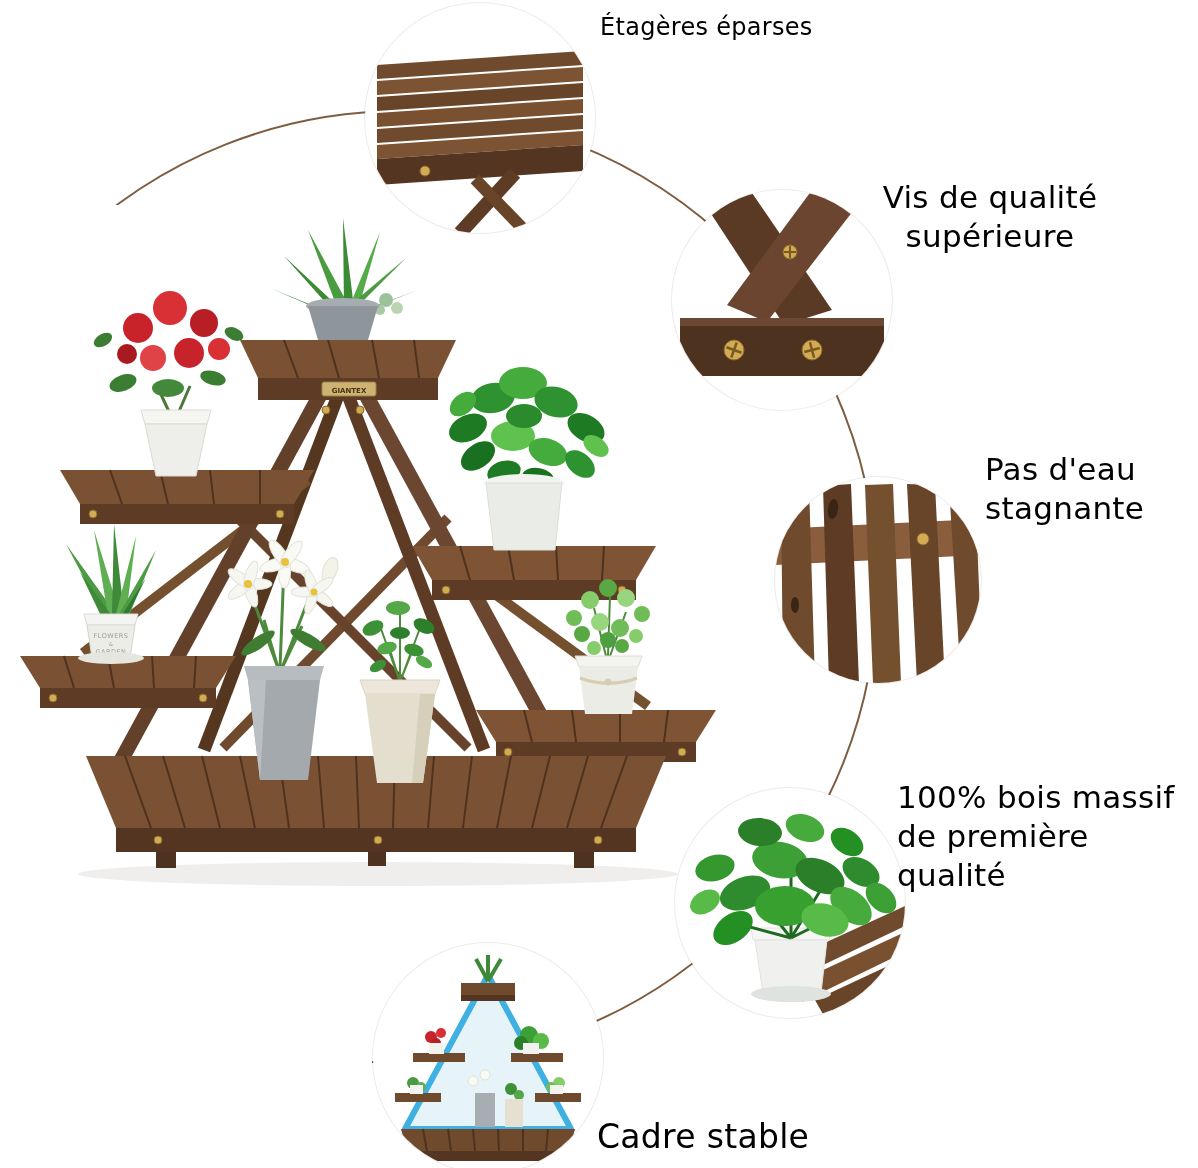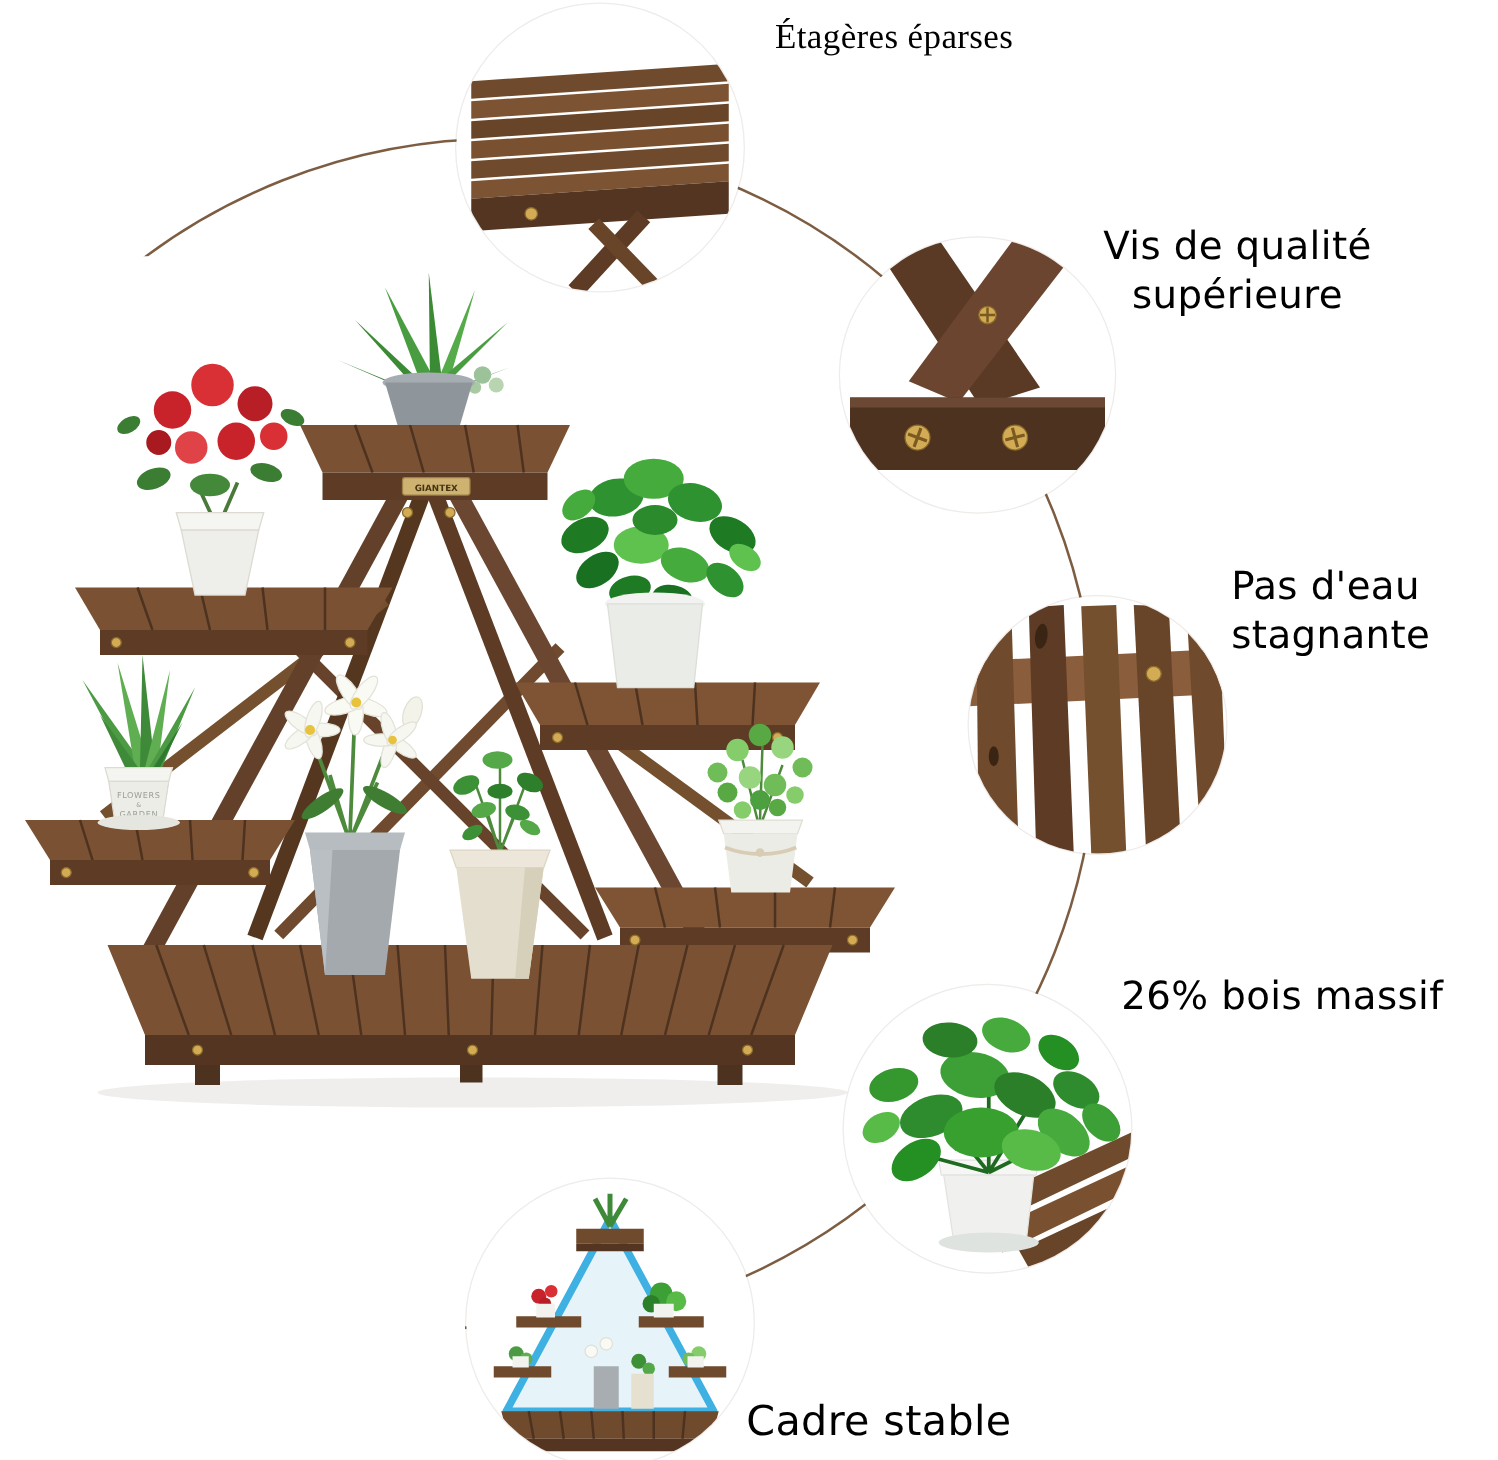--- a/index.html
+++ b/index.html
@@ -5,21 +5,21 @@
   html,body{margin:0;padding:0;background:#fff;}
   .canvas{position:relative;width:1198px;height:1168px;background:#ffffff;overflow:hidden;
           font-family:"DejaVu Sans",sans-serif;color:#000;}
   .ring-svg{position:absolute;left:0;top:0;z-index:0;}
   .photo-mask{position:absolute;background:#fff;z-index:1;}
   .product{position:absolute;left:8px;top:188px;width:740px;height:700px;z-index:2;}
   .callout{position:absolute;border-radius:50%;overflow:hidden;background:#fff;z-index:3;
            box-shadow:0 0 0 1px rgba(90,60,30,0.10);}
   .callout svg{display:block;width:100%;height:100%;}
   .label{position:absolute;z-index:4;font-size:31px;line-height:1.25;letter-spacing:0.3px;}
-  .label-shelves{left:620px;top:12px;font-size:28px;font-family:Liberation Serif, serif;}
+  .label-shelves{left:600px;top:12px;font-size:24px;}
   .label-screws{left:878px;top:178px;width:224px;text-align:center;}
   .label-drainage{left:985px;top:450px;text-align:left;}
   .label-wood{left:897px;top:778px;text-align:left;}
   .label-frame{left:597px;top:1116px;font-size:33px;}
 </style>
 </head>
 <body>
 
 <div class="canvas">
 
@@ -362,18 +362,19 @@
     <div>Pas d'eau</div>
     <div>stagnante</div>
   </div>
 
   <div class="label label-screws">
     <div>Vis de qualité</div>
     <div>supérieure</div>
   </div>
 
   <div class="label label-wood">
-    <div>26% bois massif</div>
+    <div>100% bois massif</div>
+    <div>de première qualité</div>
   </div>
 
   <div class="label label-frame">Cadre stable</div>
 
 </div>
 
 </body></html>

